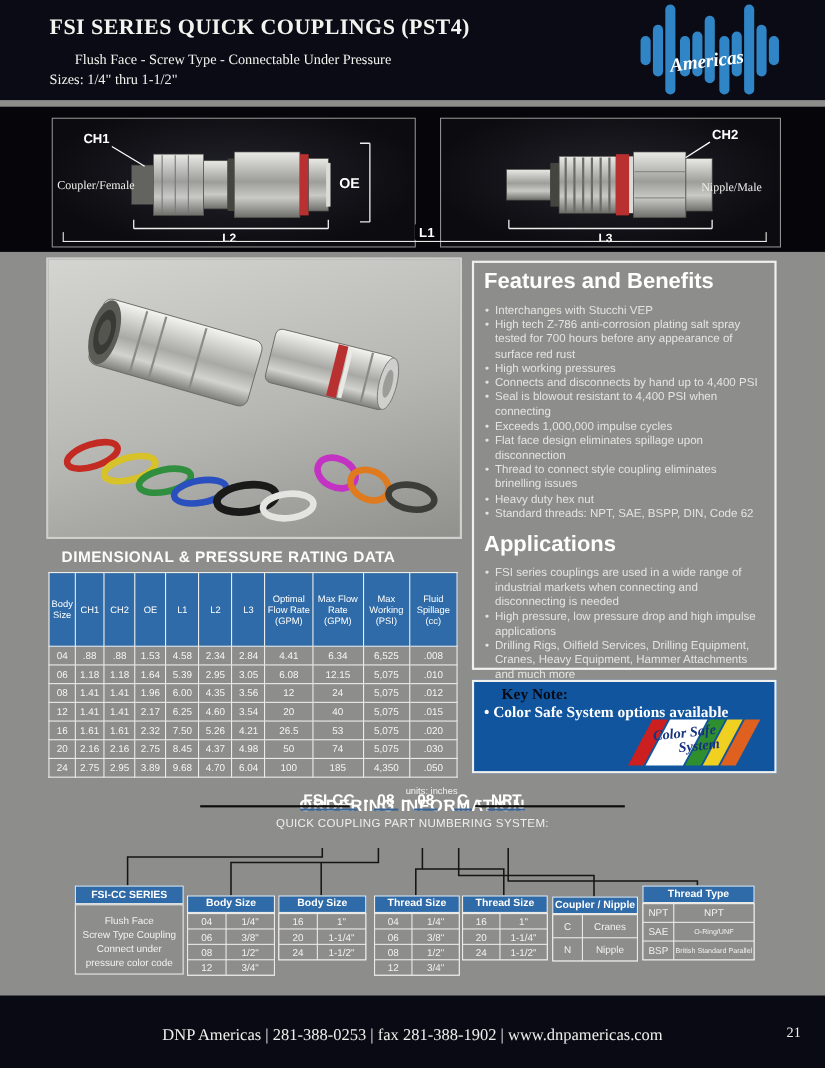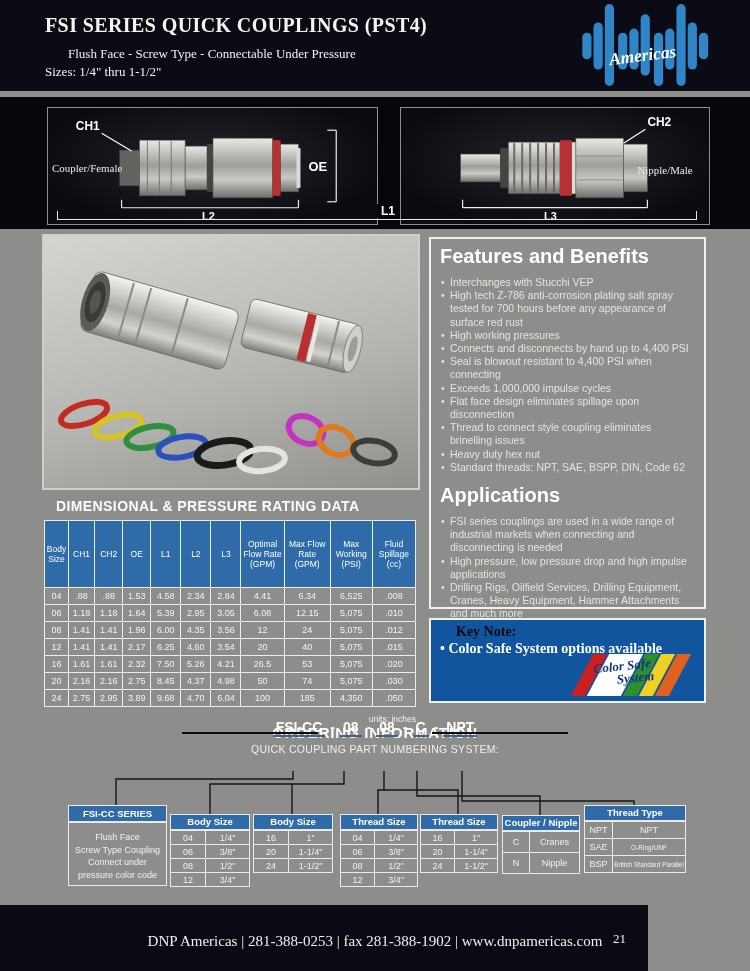--- a/index.html
+++ b/index.html
@@ -72,21 +72,21 @@
   .series-title{font-size:9.5px;height:15px;line-height:15px;}
   .series-body{border:1px solid #eceae6;color:#f2f2f0;font-size:9px;line-height:12.5px;
                text-align:center;padding:8px 2px;height:46px;}
   .mini{position:absolute;}
   .mini-title{font-size:9.5px;height:14px;line-height:14px;}
   .mini-grid{display:grid;background:#eceae6;grid-gap:1px;border:1px solid #eceae6;}
   .mini-grid div{background:#8d8d8b;color:#f2f2f0;font-size:9px;display:flex;align-items:center;justify-content:center;}
   .tiny-val{font-size:6.5px !important;}
 
   
-  .footer{position:absolute;top:905px;left:0;width:648px;height:66px;background:#0a0a14;
+  .footer{position:absolute;top:905px;left:0;width:750px;height:66px;background:#0a0a14;
           color:#efefec;font-family:"Liberation Serif",serif;}
   .footer-text{position:absolute;top:28px;left:0;width:750px;text-align:center;font-size:15px;}
   .page-num{position:absolute;top:26px;right:22px;font-size:13px;}
 
   
   text{font-family:"Liberation Sans",sans-serif;}
   .sv-serif{font-family:"Liberation Serif",serif;}
 </style>
 </head>
 <body>

